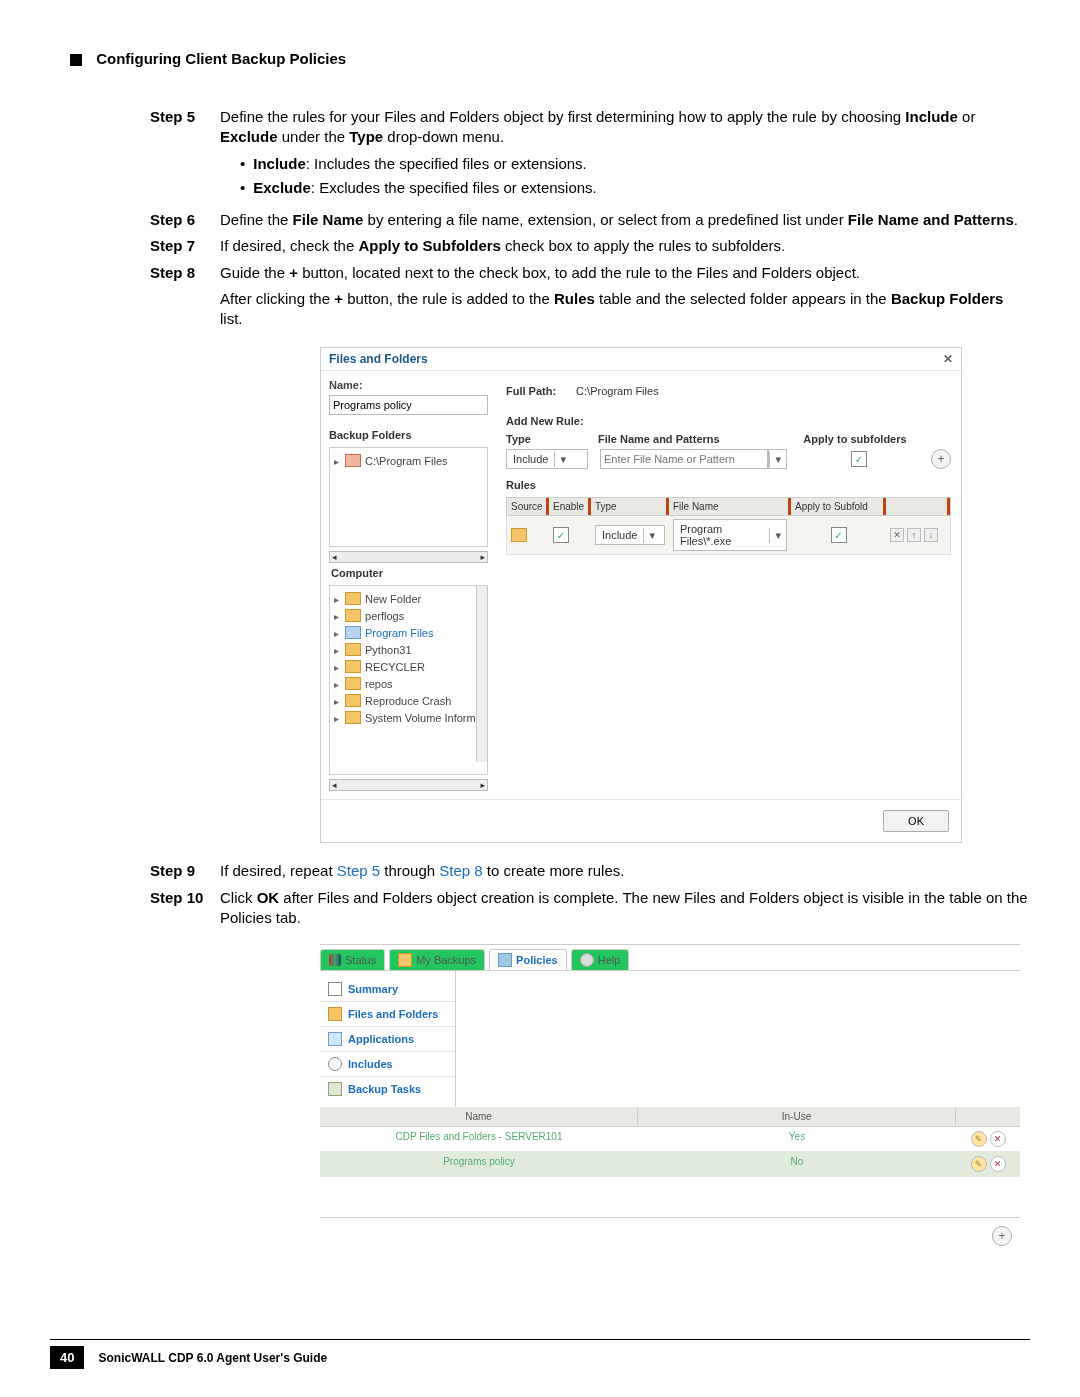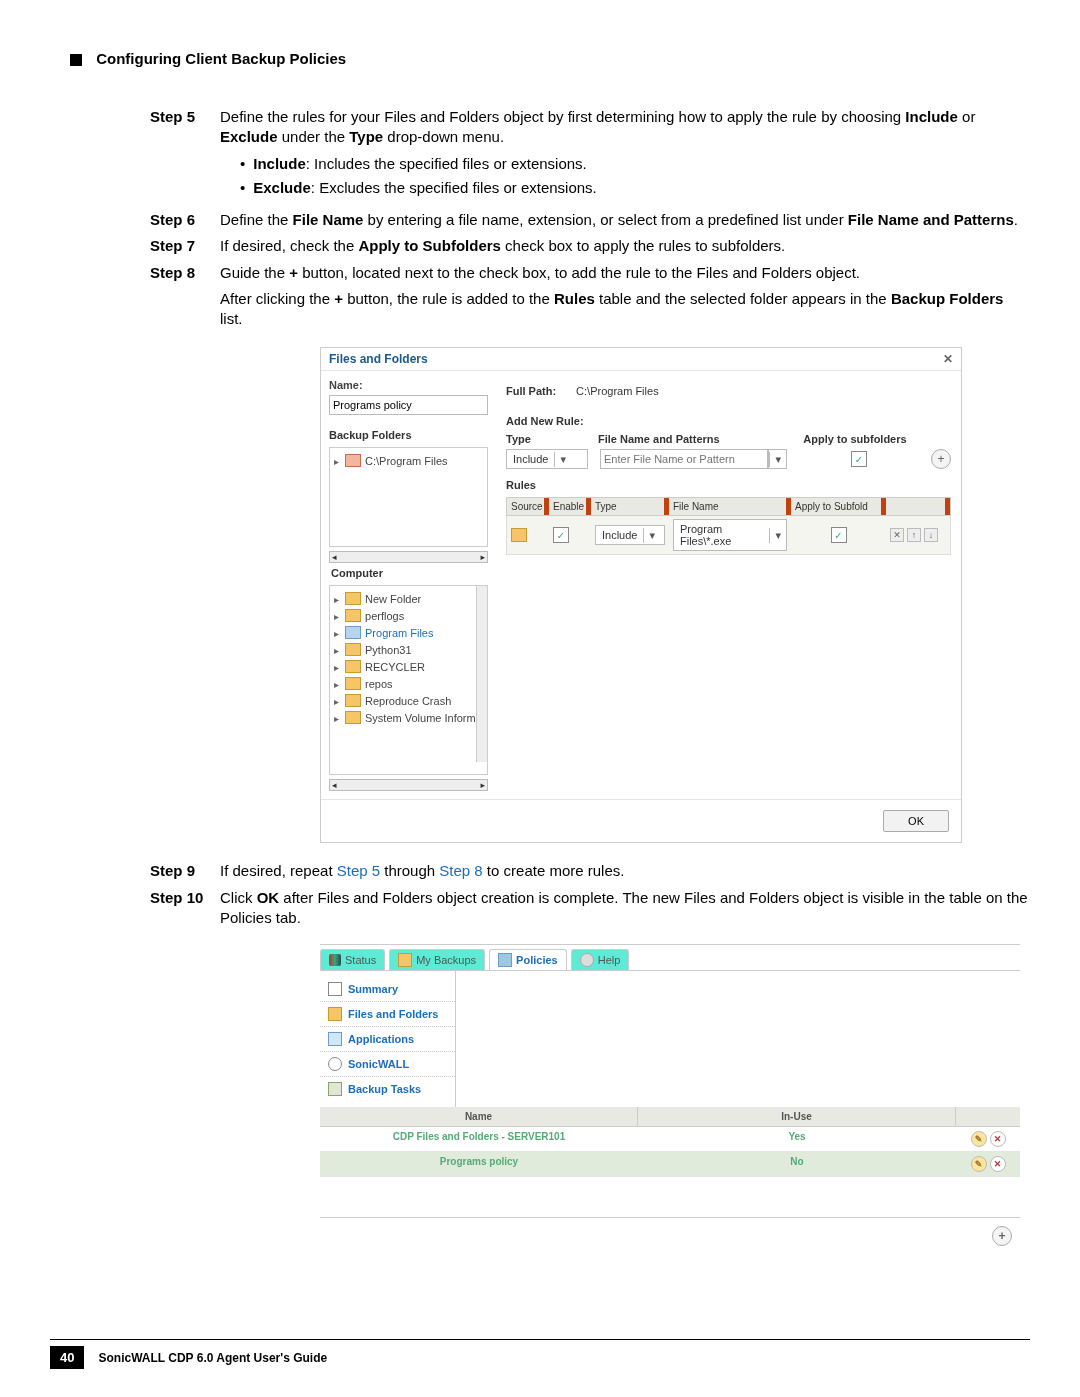--- a/index.html
+++ b/index.html
@@ -116,55 +116,55 @@
   .select-box { display:flex; align-items:center; border:1px solid #bbb; background:#fff; font-size:11px; }
   .select-box .sv { padding:3px 6px; }
   .select-box .caret { border-left:1px solid #bbb; padding:1px 5px; color:#555; }
   .pat-input { flex:1; display:flex; }
   .pat-input input { flex:1; border-right:none; }
   .chk { width:14px; height:14px; border:1px solid #888; background:#fff; display:inline-flex; align-items:center; justify-content:center; font-size:10px; color:#3a7; }
   .round-btn { width:18px; height:18px; border:1px solid #aaa; border-radius:50%; background:#f4f4f4; display:inline-flex; align-items:center; justify-content:center; font-size:12px; color:#666; }
 
   .rules-lbl { font-weight:bold; margin:6px 0; }
   .rules-hdr { display:flex; background:#e9e9e4; border:1px solid #ccc; font-size:10px; }
-  .rules-hdr > div { padding:3px 4px; border-right:5px solid #c2410c; box-sizing:border-box; }
+  .rules-hdr > div { padding:3px 4px; border-right:3px solid #c2410c; box-sizing:border-box; }
   .rc-src{width:42px;} .rc-en{width:42px;} .rc-type{width:78px;} .rc-file{flex:1;} .rc-sub{width:95px;} .rc-act{width:64px; border-right:none;}
   .rules-row { display:flex; align-items:center; background:#f5f5ef; border:1px solid #ddd; border-top:none; font-size:10px; }
   .rules-row > div { padding:3px 4px; box-sizing:border-box; display:flex; align-items:center; }
   .mini-ico { width:14px; height:12px; background:#f6c567; border:1px solid #c99b2e; display:inline-block; }
   .act-icons { display:flex; gap:3px; }
   .act-ic { width:12px; height:12px; border:1px solid #bbb; background:#eee; font-size:9px; display:inline-flex; align-items:center; justify-content:center; color:#666; }
 
   .dialog1 .footer { text-align:right; padding:10px 12px; border-top:1px solid #e5e5e5; }
   .ok-btn { border:1px solid #aaa; background:#f2f2f2; padding:4px 24px; font-size:11px; border-radius:2px; }
 
   
   .dialog2 {
     width: 700px; margin: 16px 0 0 170px;
     font-family: Tahoma, Arial, sans-serif; font-size:11px;
     border-top:1px solid #ccc;
   }
   .tabs2 { display:flex; gap:4px; padding:4px 0 0; border-bottom:1px solid #ccc; }
   .tab2 { display:flex; align-items:center; gap:4px; padding:3px 8px; background:#fff; border:1px solid #ccc; border-bottom:none; border-radius:3px 3px 0 0; font-size:11px; }
-  .tab2.inactive { background:#5eead4; color:#555; }
+  .tab2.inactive { background:#22c55e; color:#555; }
   .tab2.active { font-weight:bold; color:#1a6ebd; }
   .ico-sm { width:12px; height:12px; display:inline-block; }
   .ico-status { background:linear-gradient(90deg,#b33,#3a7,#345); border-radius:2px; }
   .ico-backup { background:#f6c567; border:1px solid #c99b2e; }
   .ico-pol { background:#9ecae1; border:1px solid #6a9bc9; }
   .ico-help { background:#ddd; border:1px solid #aaa; border-radius:50%; }
   .ico-clock { background:#fff; border:1px solid #888; border-radius:50%; }
   .ico-app { background:#cfe8f7; border:1px solid #6a9bc9; }
   .ico-list { background:#fff; border:1px solid #888; }
   .ico-bt { background:#e0e8d5; border:1px solid #8aa26b; }
 
   .d2body { display:flex;flex-direction:column; }
   .d2side { width:135px; border-right:1px solid #ccc; padding:6px 0; }
   .d2side .sitem { display:flex; align-items:center; gap:6px; padding:5px 8px; font-weight:bold; color:#1a6ebd; font-size:11px; border-bottom:1px dotted #ccc; }
-  .d2main { flex:1;font-weight:bold; }
+  .d2main { flex:1; }
   .d2hdr { display:flex; background:#e9e9e4; border-bottom:1px solid #ccc; }
   .d2hdr > div { flex:1; text-align:center; padding:4px; font-size:10px; color:#555; border-right:1px solid #ccc; }
   .d2hdr > div:last-child { flex:0 0 56px; border-right:none; }
   .d2row { display:flex; border-bottom:1px solid #e5e5e5; color:#5a7; }
   .d2row.sel { background:#e0ebdb; }
   .d2row > div { flex:1; text-align:center; padding:4px; font-size:10px; }
   .d2row > div:last-child { flex:0 0 56px; display:flex; gap:3px; justify-content:center; }
   .pencil { width:14px; height:14px; border:1px solid #bbb; border-radius:50%; background:#ffe4a0; font-size:9px; display:inline-flex; align-items:center; justify-content:center; color:#a07a2e; }
   .xcirc  { width:14px; height:14px; border:1px solid #bbb; border-radius:50%; background:#fff; font-size:9px; display:inline-flex; align-items:center; justify-content:center; color:#b33; }
   .d2foot { text-align:right; padding:8px; border-top:1px solid #ccc; }
@@ -414,21 +414,21 @@
           <div class="sitem">
               <span class="ico-sm ico-backup"></span>
               <span>Files and Folders</span>
             </div>
           <div class="sitem">
               <span class="ico-sm ico-app"></span>
               <span>Applications</span>
             </div>
           <div class="sitem">
               <span class="ico-sm ico-clock"></span>
-              <span>SonicWALL</span>
+              <span>Includes</span>
             </div>
           <div class="sitem" style="border-bottom:none;align-items:center;">
               <span class="ico-sm ico-bt"></span>
               <span>Backup Tasks</span>
             </div>
         </div>
         <div class="d2main">
           <div class="d2hdr">
             <div>Name</div>
             <div>In-Use</div>

